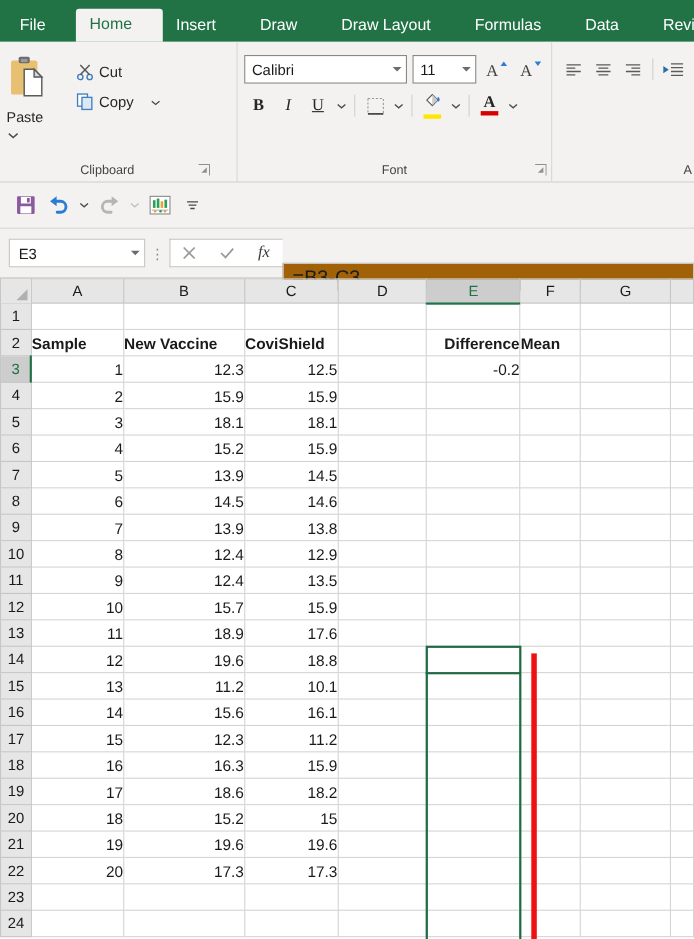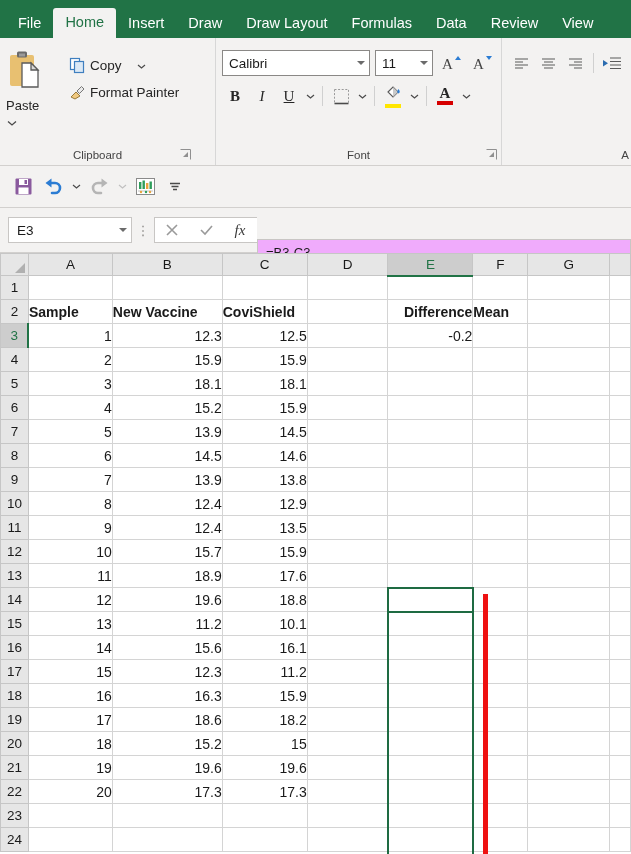--- a/index.html
+++ b/index.html
@@ -17,21 +17,21 @@
     height: 38px;
     background: #217346;
     display: flex;
     align-items: flex-end;
     padding-left: 6px;
     position: relative;
   }
   .tab {
     color: #ffffff;
     font-size: 14.5px;
-    padding: 7px 12px 8px 12px;
+    padding: 7px 28px 8px 12px;
     line-height: 1;
     white-space: nowrap;
     cursor: default;
   }
   .tab.active {
     background: #f3f2f1;
     color: #217346;
     border-radius: 3px 3px 0 0;
     padding-bottom: 9px;
   }
@@ -145,24 +145,24 @@
   .namebox .nval { flex: 1; }
   .dots { width: 22px; text-align: center; color: #8a8886; font-size: 13px; letter-spacing: 0; }
   .fbtns {
     height: 26px; background: #ffffff; border: 1px solid #c8c6c4;
     display: flex; align-items: center;
     border-right: none;
   }
   .fbtns > div { width: 34px; height: 24px; display: flex; align-items: center; justify-content: center; }
   .finput {
     flex: 1; height: 26px;
-    background: #f0abfc; border: 1px solid #c8c6c4;
+    background: #a16207; border: 1px solid #c8c6c4;
     display: flex; align-items: center;
     padding-left: 8px;
-    font-size: 13px; color: #1a1a1a; margin-top: 44px;
+    font-size: 18px; color: #1a1a1a; margin-top: 44px;
   }
 
   
   .gridwrap { position: relative; width: 631px; height: 854px; }
   table.grid { border-collapse: collapse; table-layout: fixed; }
   table.grid td, table.grid th { padding: 0; margin: 0; }
 
   .colhdr, .rowhdr {
     background: #e6e6e6;
     border: 1px solid #c6c6c6;
@@ -251,39 +251,40 @@
         <span>
           <svg width="12" height="8" viewBox="0 0 12 8">
               <path d="M2 2.5 L6 6 L10 2.5" stroke="#4a4a4a" stroke-width="1.3" fill="none"></path>
             </svg>
         </span>
       </div>
       <div class="clip-cmds">
         <div class="clip-cmd">
           <span class="ci">
             <svg width="17" height="17" viewBox="0 0 17 17">
+              <circle cx="4" cy="13" r="2.4" fill="none" stroke="#3f7fbf" stroke-width="1.3"></circle>
+              <circle cx="12.5" cy="13" r="2.4" fill="none" stroke="#3f7fbf" stroke-width="1.3"></circle>
+              <path d="M12.5 11 L4 2 M4 11 L12.5 2" stroke="#555" stroke-width="1.3"></path>
+            </svg>
+          </span>
+          <span>Cut</span>
+        </div>
+        <div class="clip-cmd">
+          <span class="ci">
+            <svg width="17" height="17" viewBox="0 0 17 17">
               <rect x="1.5" y="1.5" width="9" height="11" fill="#ffffff" stroke="#3f7fbf" stroke-width="1.2"></rect>
               <rect x="5.5" y="4.5" width="9" height="11" fill="#dce9f5" stroke="#3f7fbf" stroke-width="1.2"></rect>
             </svg>
           </span>
           <span>Copy</span>
           <span style="margin-left:14px">
             <svg width="11" height="7" viewBox="0 0 11 7">
                 <path d="M2 2 L5.5 5 L9 2" stroke="#4a4a4a" stroke-width="1.2" fill="none"></path>
               </svg>
           </span>
-        </div>
-        <div class="clip-cmd">
-          <span class="ci">
-            <svg width="17" height="17" viewBox="0 0 17 17">
-              <path d="M2 13 L7 8 L11 12 L6 15 z" fill="#f0c980" stroke="#9a7a3a" stroke-width="1"></path>
-              <path d="M8 7 L12.5 2.5 L15 5 L10.5 9.5 z" fill="#e8e8e8" stroke="#777" stroke-width="1"></path>
-            </svg>
-          </span>
-          <span>Format Painter</span>
         </div>
       </div>
     </div>
     <div class="glabel">Clipboard</div>
     <div class="launcher">
       <svg width="11" height="11" viewBox="0 0 11 11">
           <path d="M0.5 0.5 h10 v10" fill="none" stroke="#555" stroke-width="1"></path>
           <path d="M3 8 h5 v-5 z" fill="#555"></path>
         </svg>
     </div>

